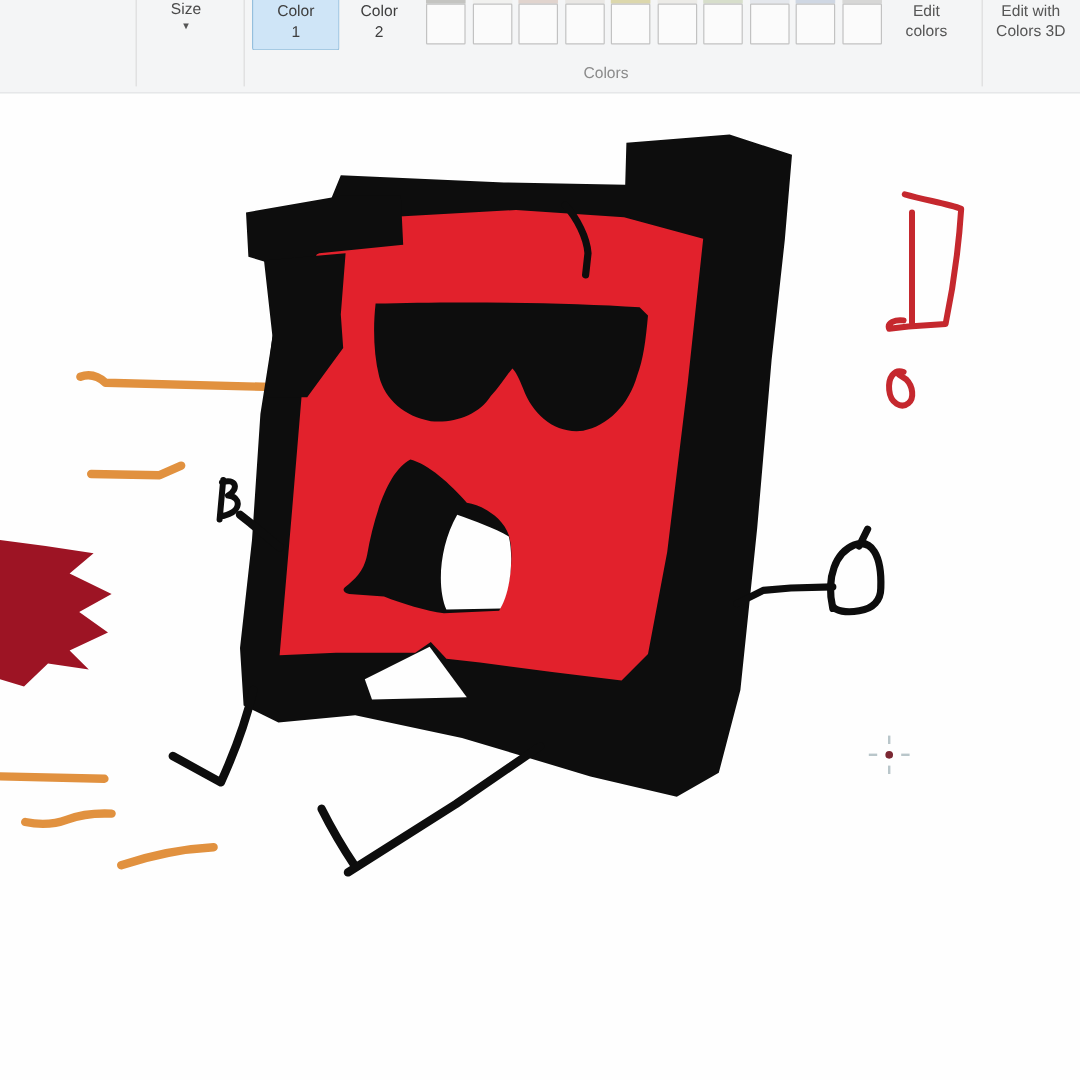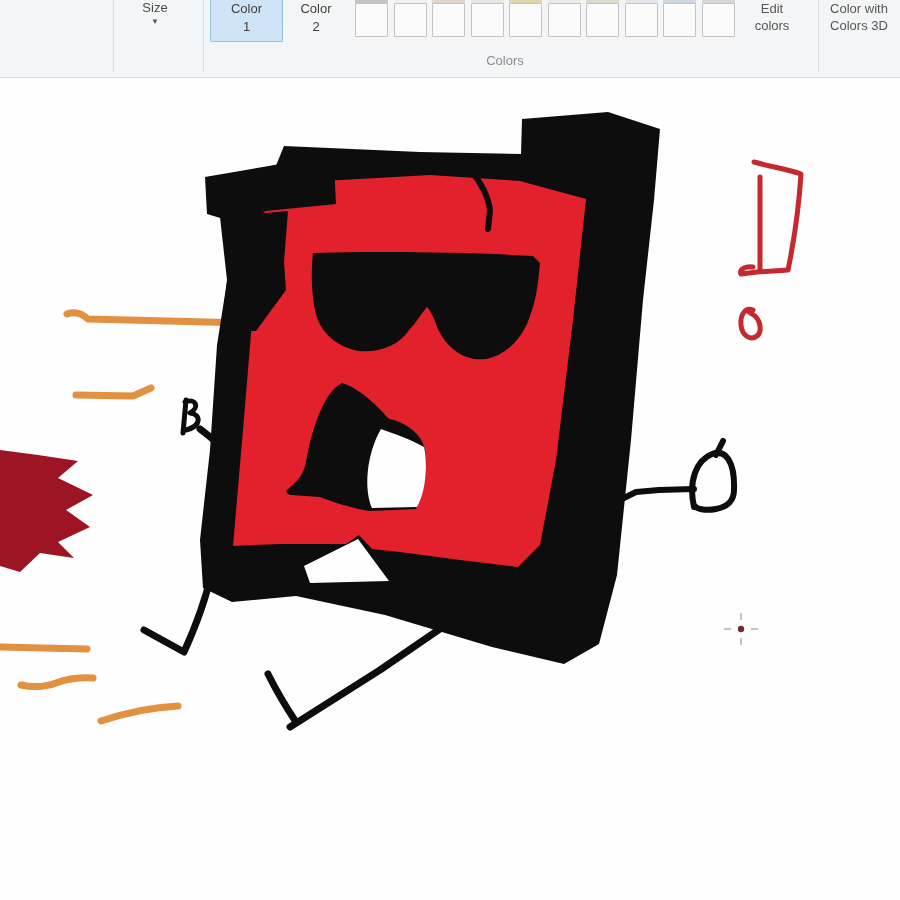--- a/index.html
+++ b/index.html
@@ -70,21 +70,21 @@
       <div class="swatch" style="left: 701.5px;"></div>
     </div>
 
   <div class="grouplabel" style="left:420px;width:170px;">Colors</div>
 
   <div class="editlbl" style="left:735px;width:74px;text-align:center;">
     <div>Edit</div>
     <div>colors</div>
   </div>
   <div class="editlbl" style="left:820px;width:78px;">
-    <div>Color with</div>
+    <div>Edit with</div>
     <div>Colors 3D</div>
   </div>
 </div>
 
 <div class="paintcanvas">
 <svg width="900" height="822" viewBox="0 78 900 822" xmlns="http://www.w3.org/2000/svg">
 
   <g fill="none" stroke-width="7" stroke-linecap="round" stroke-linejoin="round" stroke="#e1913f">
     <path d="M67,314 Q78,310 88,319 L247,323"></path>
     <path d="M76,395 L133,396 L151,388"></path>

